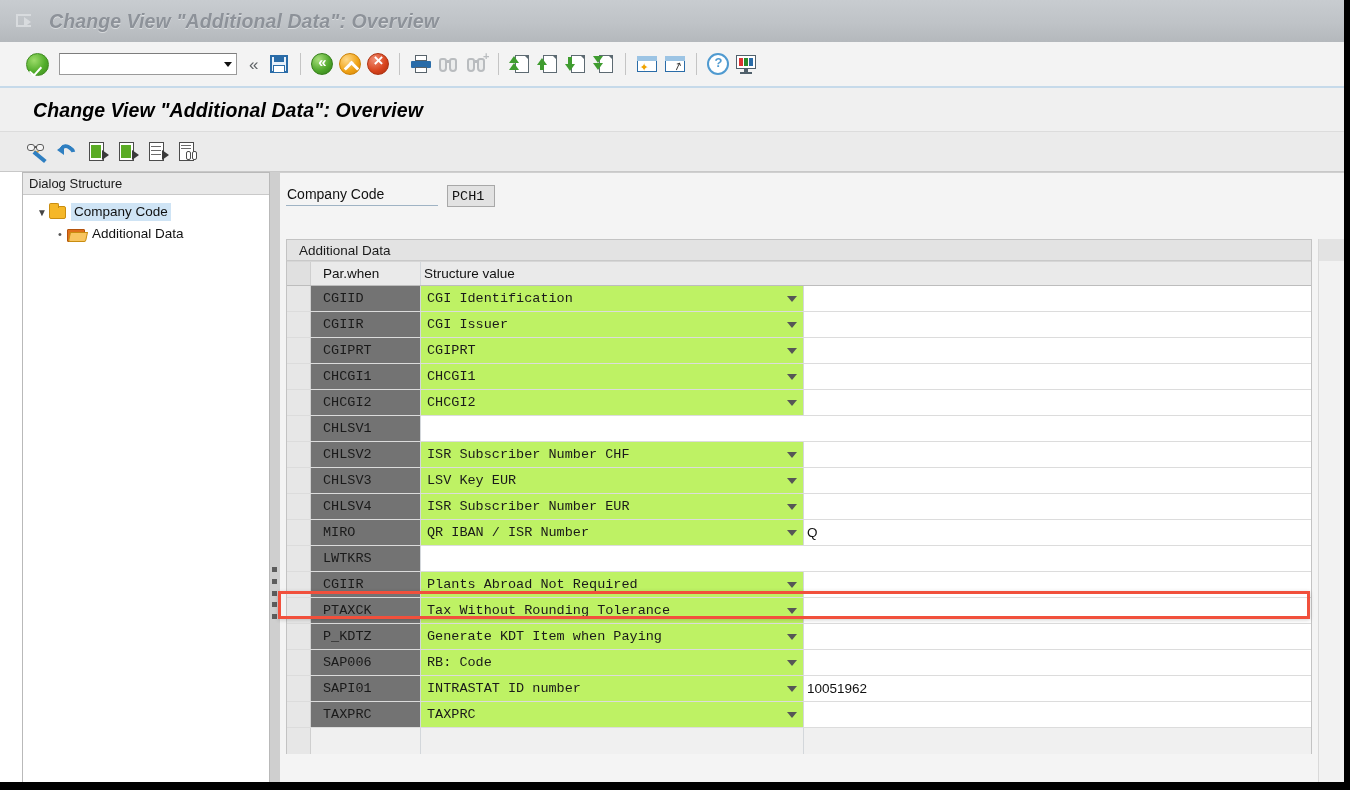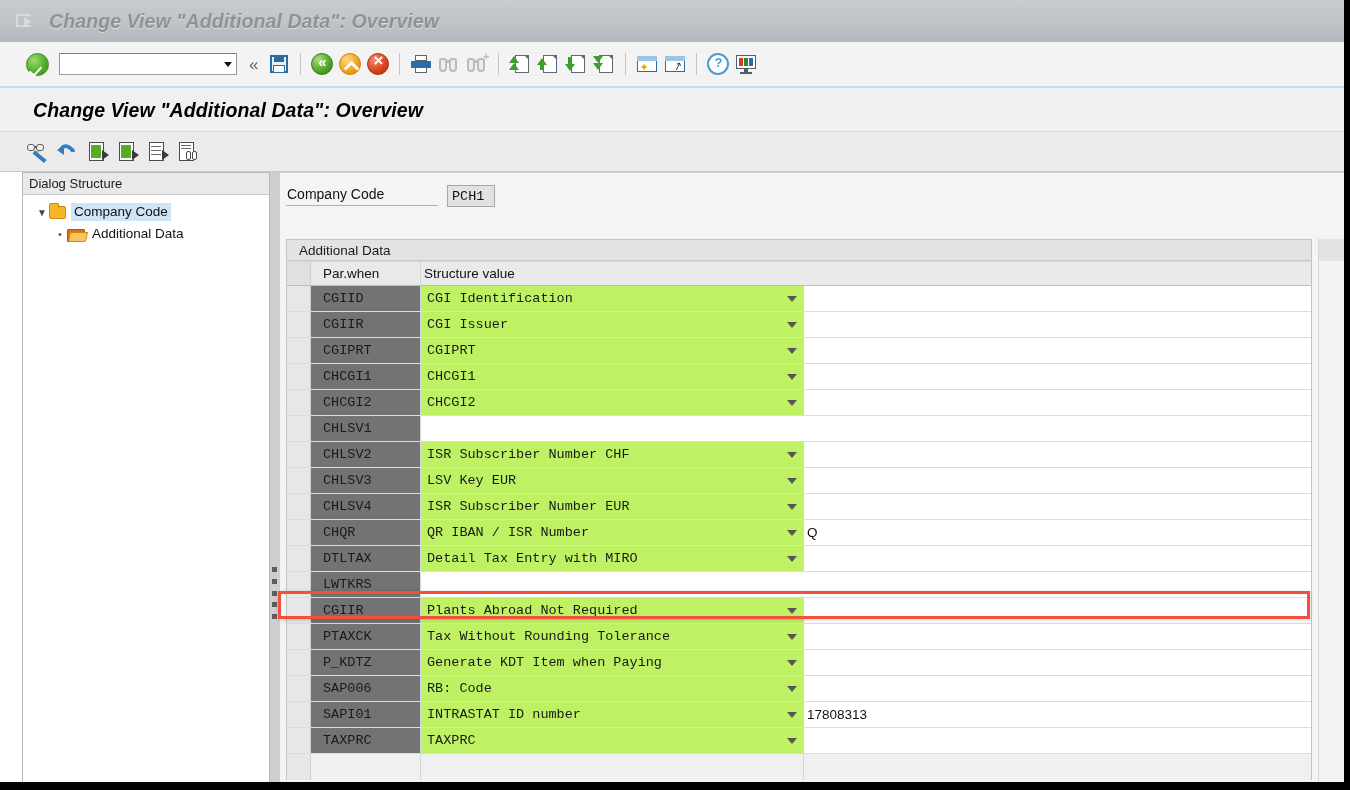--- a/index.html
+++ b/index.html
@@ -596,32 +596,26 @@
             <div class="c-val"></div>
           </div>
           <div class="grow">
             <div class="c-sel"></div>
             <div class="c-par">CHLSV4</div>
             <div class="c-type">ISR Subscriber Number EUR<span class="caret"></span></div>
             <div class="c-val"></div>
           </div>
           <div class="grow">
             <div class="c-sel"></div>
-            <div class="c-par">CHQR</div>
+            <div class="c-par">MIRO</div>
             <div class="c-type">QR IBAN / ISR Number<span class="caret"></span></div>
             <div class="c-val">Q</div>
           </div>
           <div class="grow">
             <div class="c-sel"></div>
-            <div class="c-par">DTLTAX</div>
-            <div class="c-type">Detail Tax Entry with MIRO<span class="caret"></span></div>
-            <div class="c-val"></div>
-          </div>
-          <div class="grow">
-            <div class="c-sel"></div>
             <div class="c-par">LWTKRS</div>
             <div class="c-val"></div>
           </div>
           <div class="grow">
             <div class="c-sel"></div>
             <div class="c-par">CGIIR</div>
             <div class="c-type">Plants Abroad Not Required<span class="caret"></span></div>
             <div class="c-val"></div>
           </div>
           <div class="grow">
@@ -638,21 +632,21 @@
           </div>
           <div class="grow">
             <div class="c-sel"></div>
             <div class="c-par">SAP006</div>
             <div class="c-type">RB: Code<span class="caret"></span></div>
           </div>
           <div class="grow">
             <div class="c-sel"></div>
             <div class="c-par">SAPI01</div>
             <div class="c-type">INTRASTAT ID number<span class="caret"></span></div>
-            <div class="c-val">17808313</div>
+            <div class="c-val">10051962</div>
           </div>
           <div class="grow">
             <div class="c-sel"></div>
             <div class="c-par">TAXPRC</div>
             <div class="c-type">TAXPRC<span class="caret"></span></div>
             <div class="c-val"></div>
           </div>
           <div class="grow empty last">
             <div class="c-sel"></div>
             <div class="c-par"></div>

